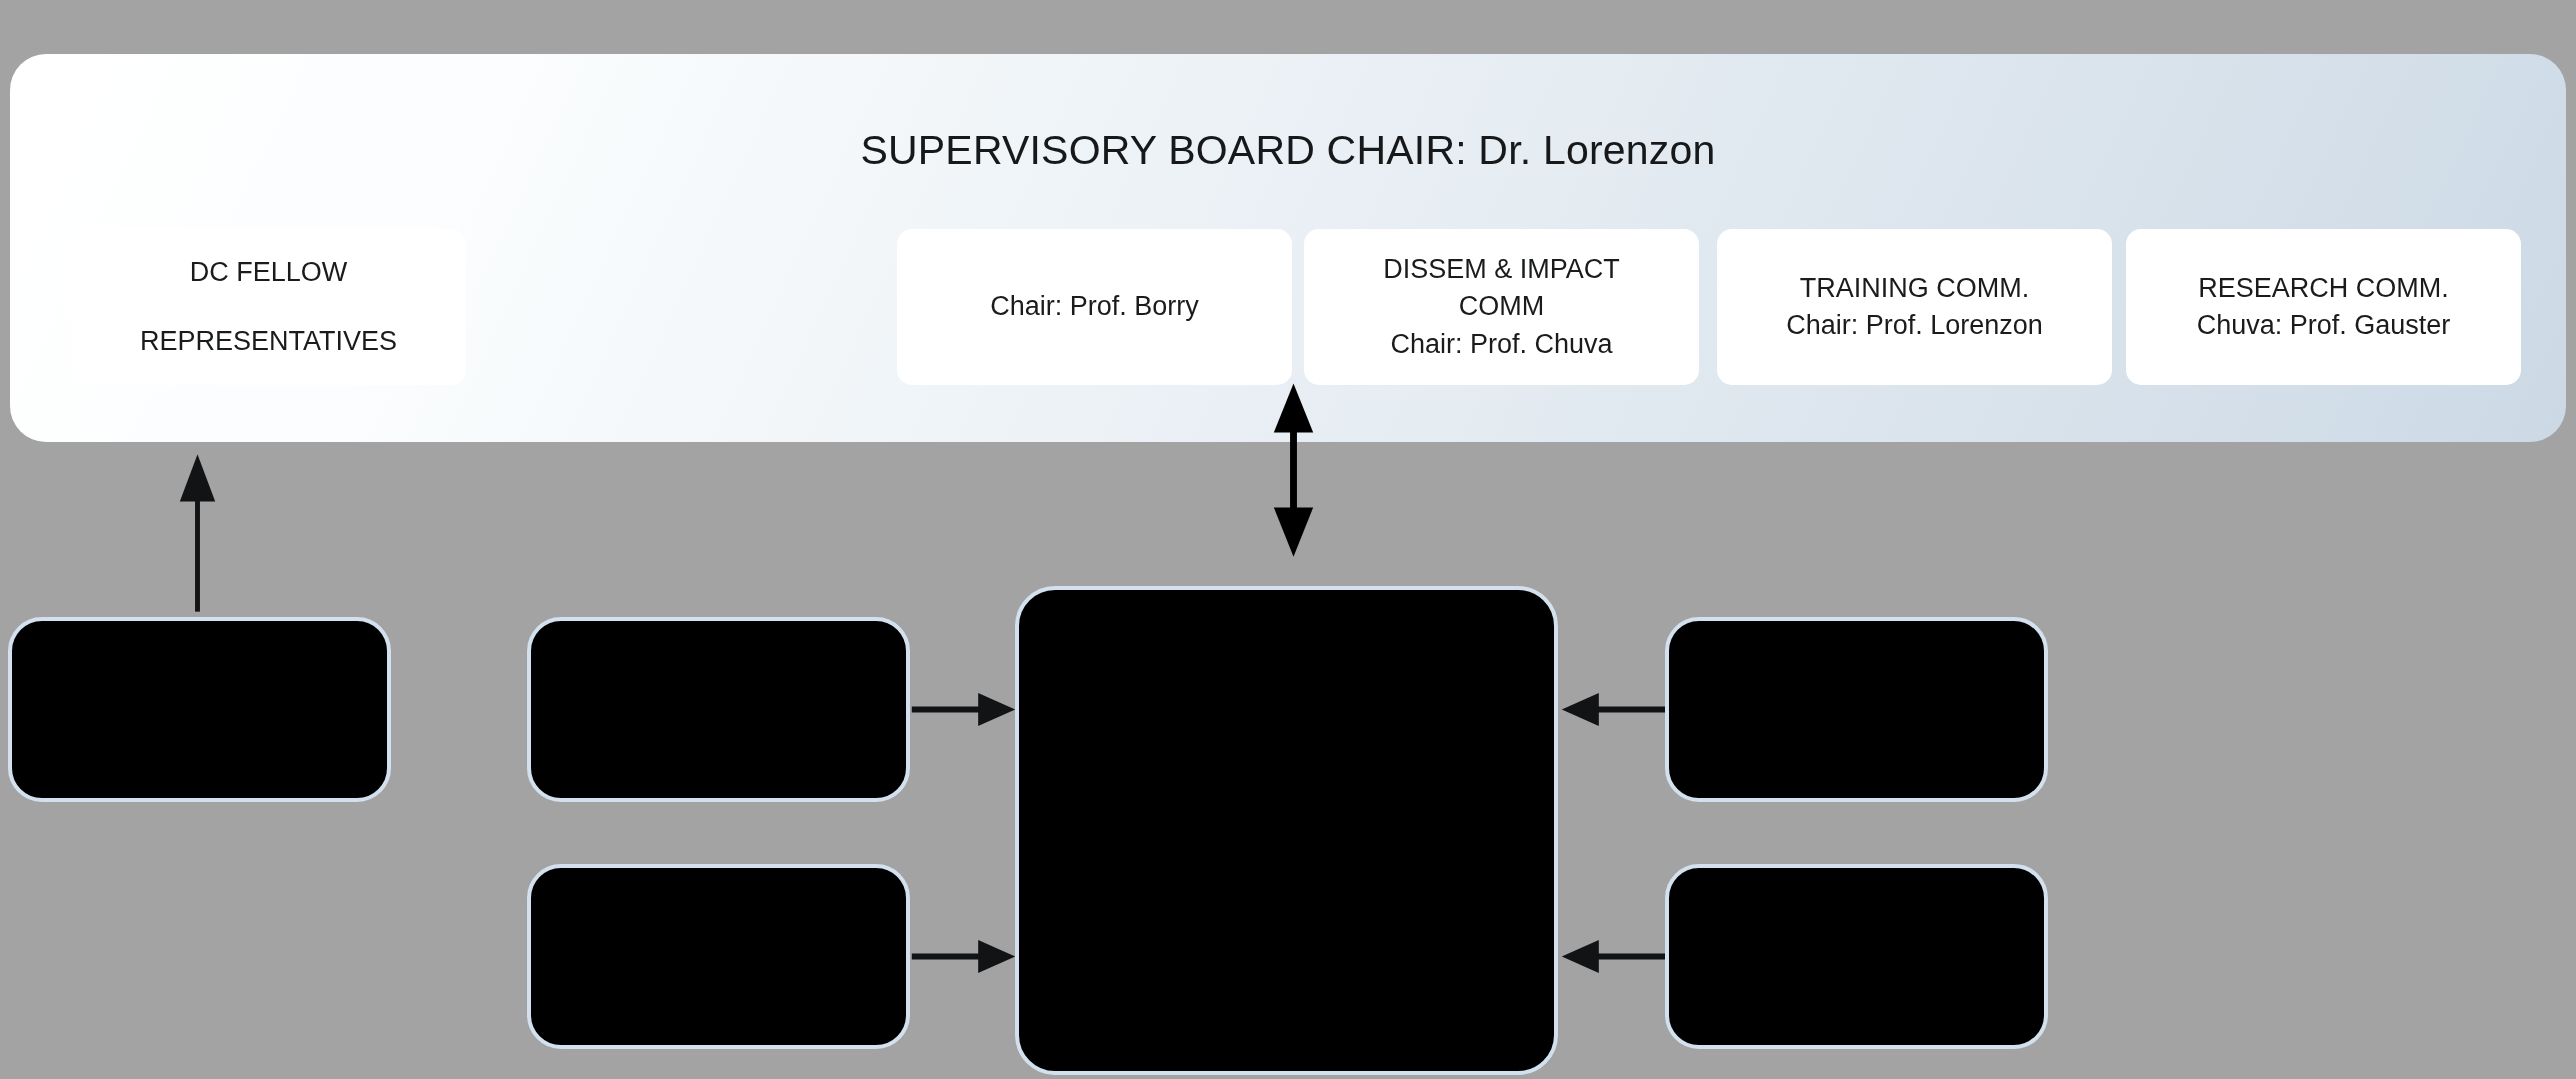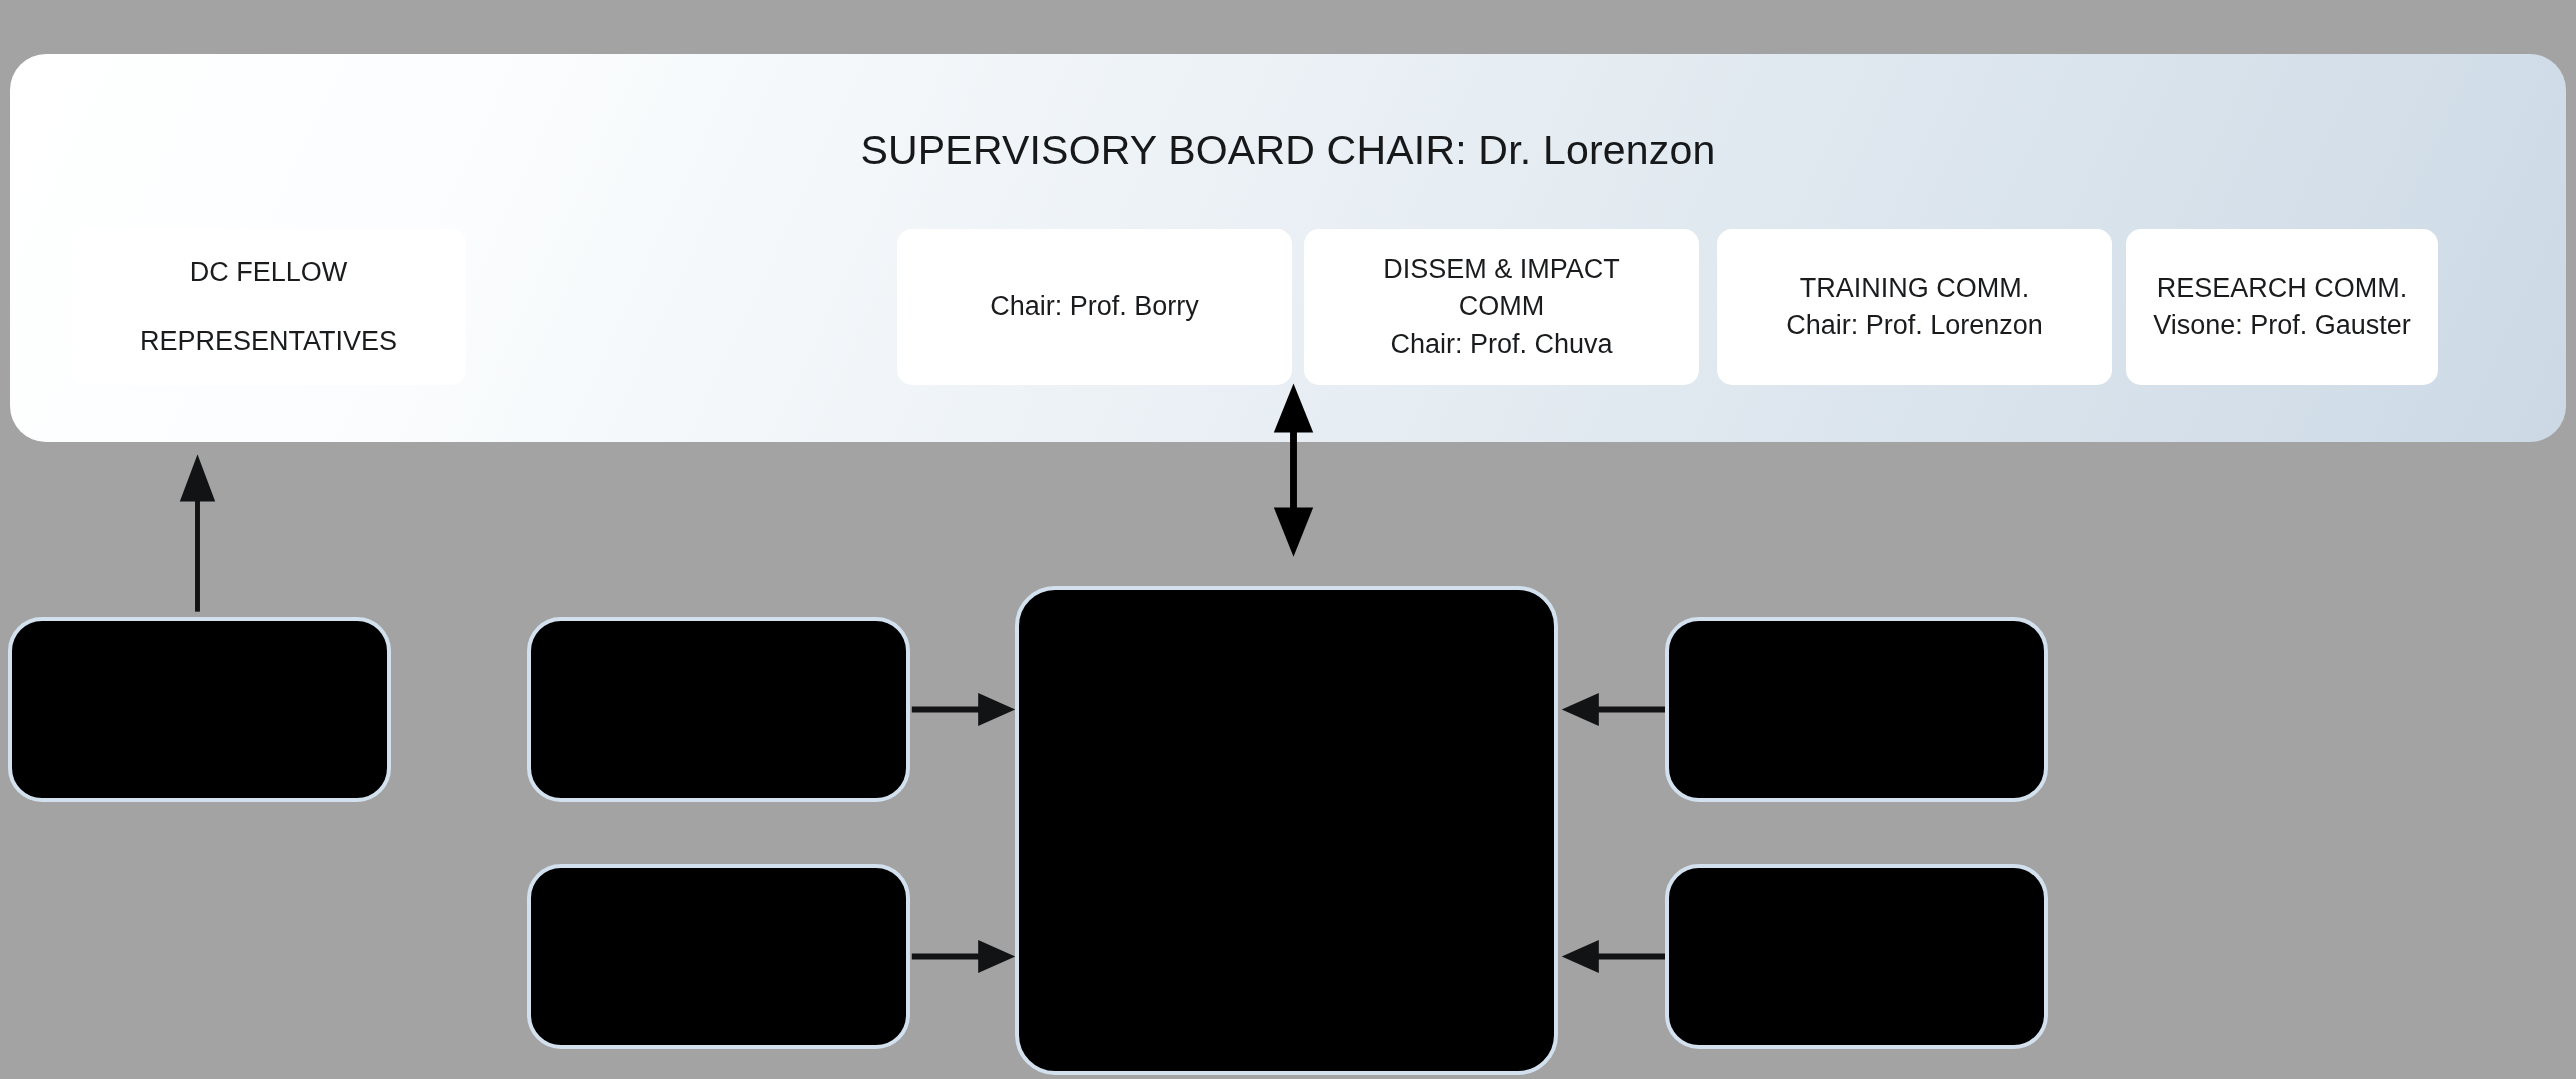--- a/index.html
+++ b/index.html
@@ -36,21 +36,21 @@
     font-size:27px;color:#1a1b1d;line-height:1.38;
     font-family:"Liberation Sans",sans-serif;
     white-space:nowrap;
   }
 
   .cc0{left:61px;width:395px;gap:32px;}
   .cc1{left:474px;width:395px;}
   .cc2{left:887px;width:395px;}
   .cc3{left:1294px;width:395px;}
   .cc4{left:1707px;width:395px;}
-  .cc5{left:2116px;width:312px;}
+  .cc5{left:2116px;width:395px;}
 
   
   .node{
     position:absolute;
     background:#000000;
     border:4px solid #d3e1ee;
     border-radius:34px;
     box-sizing:border-box;
     display:flex;align-items:center;justify-content:center;
     text-align:center;
@@ -96,21 +96,21 @@
         <span class="c-line">Chair: Prof. Chuva</span>
       </div>
 
       <div class="committee-card cc4">
         <span class="c-line">TRAINING COMM.</span>
         <span class="c-line">Chair: Prof. Lorenzon</span>
       </div>
 
       <div class="committee-card cc5">
         <span class="c-line">RESEARCH COMM.</span>
-        <span class="c-line">Visone: Prof. Gauster</span>
+        <span class="c-line">Chuva: Prof. Gauster</span>
       </div>
 
     </div>
   </div>
 
   <div class="arrow" style="left:168px;top:452px;width:59px;height:160px;">
     <svg width="59" height="160" viewBox="0 0 60 162">
       <line x1="30" y1="162" x2="30" y2="44" stroke="#111315" stroke-width="5"></line>
       <polygon points="30,2 48,50 12,50" fill="#111315"></polygon>
     </svg>

